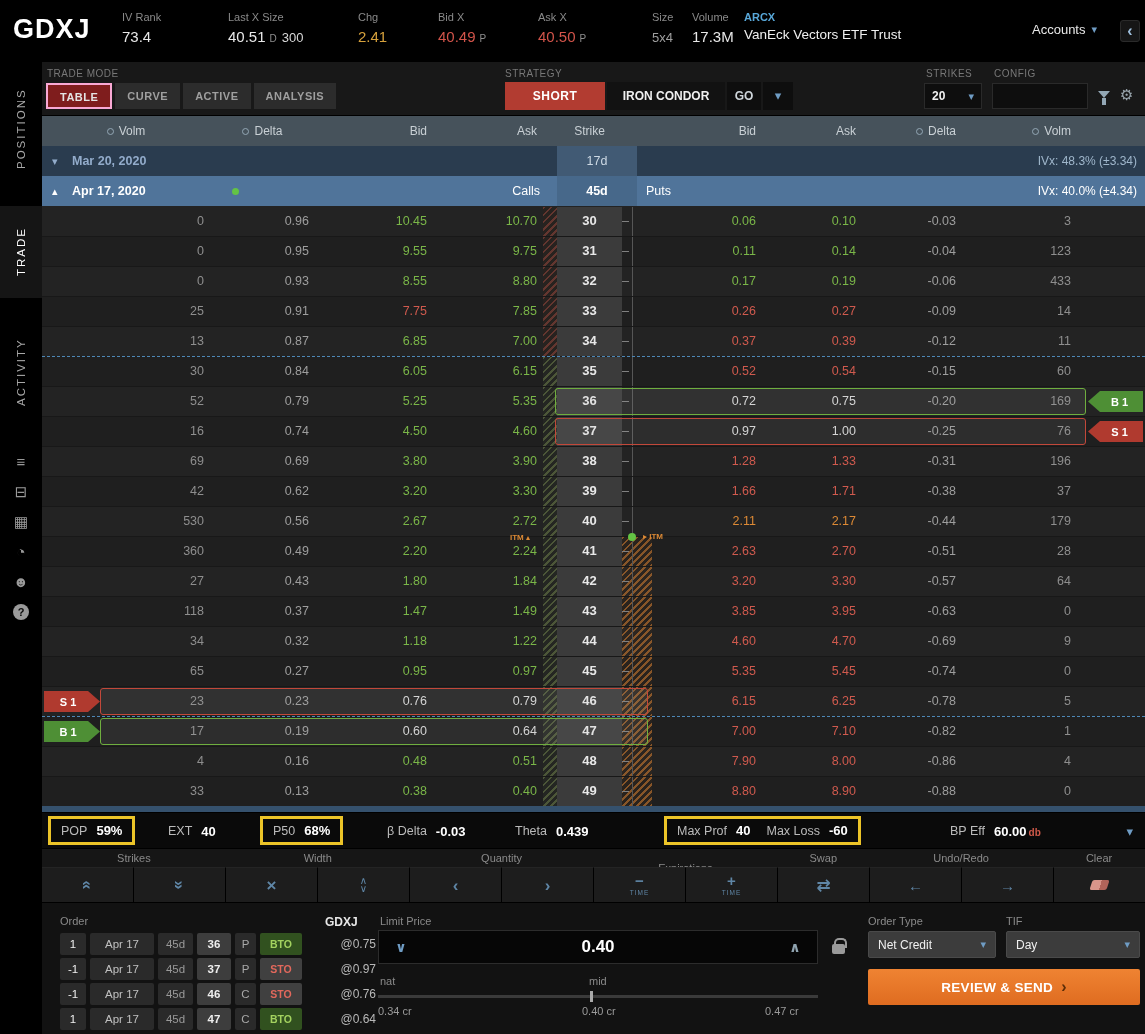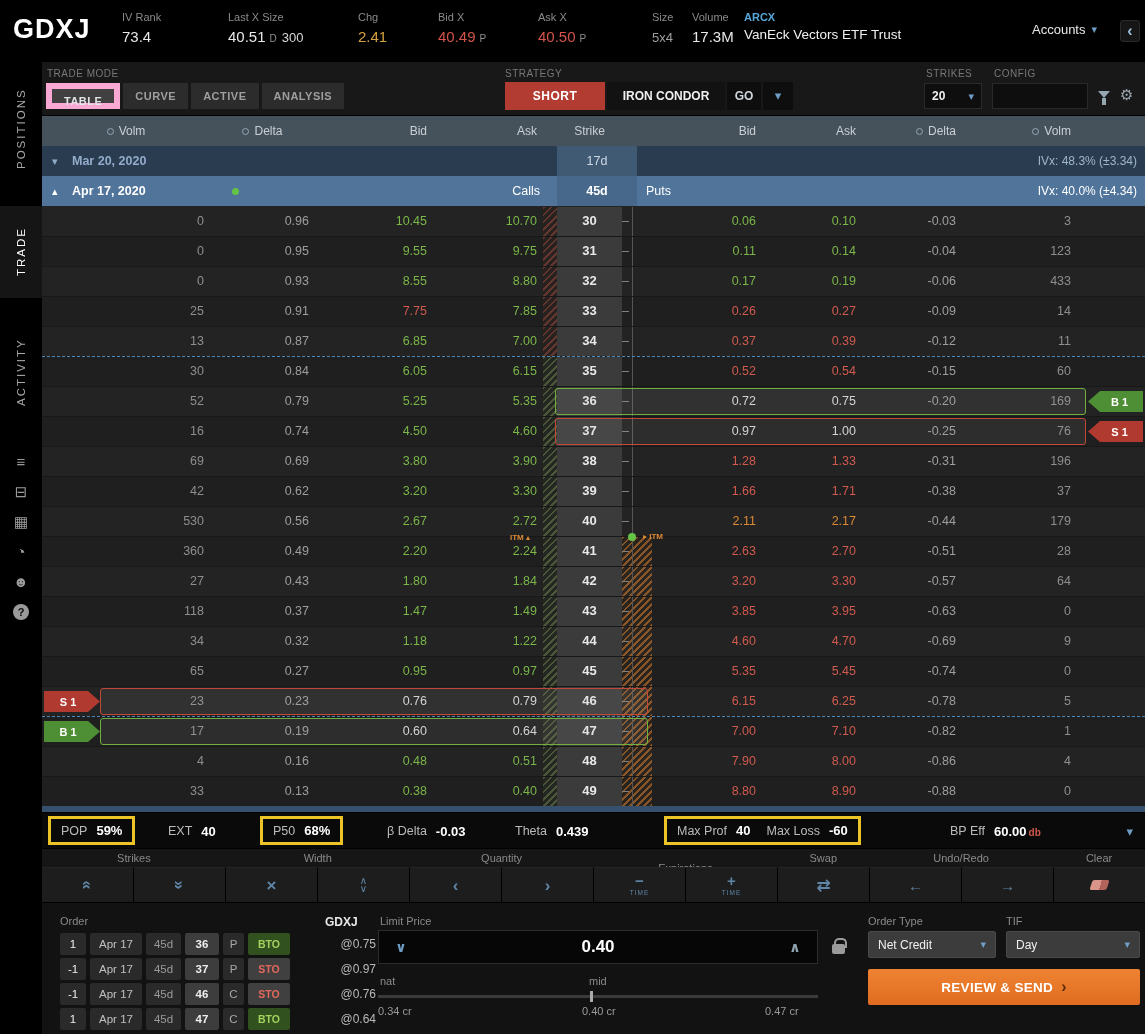--- a/index.html
+++ b/index.html
@@ -38,21 +38,21 @@
 .side-icon.help{background:#9a9a9a;color:#0a0a0a;border-radius:50%;width:16px;height:16px;line-height:16px;font-size:11px;font-weight:bold}
 
 .main{width:1103px;background:#1c1c1c;display:flex;flex-direction:column;overflow:hidden}
 
 
 .trade-bar{position:relative;height:54px;background:#181818;border-bottom:1px solid #000;flex:none}
 .sec-label{position:absolute;top:6px;font-size:10px;color:#787878;letter-spacing:.5px}
 .tm-l{left:5px}
 .tm-tabs{position:absolute;left:4px;top:21px;display:flex;gap:3px}
 .tm-tab{height:26px;line-height:26px;padding:0 12px;background:#2c2c2c;color:#9f9f9f;font-size:11px;font-weight:bold;letter-spacing:.5px;cursor:pointer}
-.tm-tab.active{background:#404040;color:#e4e4e4;border:6px solid #f9a8d4;line-height:24px}
+.tm-tab.active{background:#7f1d1d;color:#e4e4e4;border:2px solid #f9a8d4;line-height:24px}
 .strat-l{left:463px}
 .strat-ctl{position:absolute;left:463px;top:20px;display:flex;gap:2px}
 .btn-short{width:100px;height:28px;line-height:28px;text-align:center;background:#b23c31;color:#fff;font-weight:bold;font-size:12px;letter-spacing:.5px;cursor:pointer}
 .btn-strategy{width:118px;height:28px;line-height:28px;text-align:center;background:#121212;color:#f0f0f0;font-weight:bold;font-size:12px;cursor:pointer}
 .btn-go{width:34px;height:28px;line-height:28px;text-align:center;background:#0e0e0e;color:#cfd6db;font-weight:bold;font-size:12px;cursor:pointer}
 .btn-chev{width:30px;height:28px;text-align:center;background:#0e0e0e;cursor:pointer}
 .btn-chev span{font-size:13px;line-height:28px;color:#6f9cc4}
 .strikes-l{left:884px}
 .strikes-dd{position:absolute;left:882px;top:21px;width:58px;height:26px;background:#0e0e0e;border:1px solid #2a2a2a;display:flex;align-items:center;justify-content:space-between;padding:0 7px;font-size:12px;font-weight:bold;color:#f0f0f0;cursor:pointer}
 .config-l{left:952px}
@@ -149,21 +149,21 @@
 .sub{font-size:6.5px;letter-spacing:1px;margin-top:2px;color:#5f86a6}
 .eraser{width:17px;height:10px;background:linear-gradient(90deg,#d9958a 55%,#b2645a 55%);transform:skewX(-18deg);border-radius:2px;display:block}
 
 
 .order{position:relative;height:132px;background:#121212;border-top:1px solid #000;flex:none}
 .o-label{position:absolute;left:18px;top:12px;font-size:11px;color:#8a8a8a}
 .legs{position:absolute;left:18px;top:30px}
 .leg{display:flex;gap:4px;margin-bottom:3px;position:relative;height:22px}
 .chip{height:22px;line-height:22px;text-align:center;font-size:11.5px;background:#2a2a2a;color:#c0c0c0;border-radius:2px;cursor:pointer}
 .chip.qty{width:26px;color:#eee}
-.chip.date{width:52px}
+.chip.date{width:64px}
 .chip.dte2{width:35px;color:#9a9a9a}
 .chip.strike{width:34px;background:#3d3d3d;color:#eee;font-weight:bold}
 .chip.type{width:21px;color:#a8a8a8}
 .chip.action{width:42px;font-weight:bold;font-size:10.5px}
 .action.bto{background:#31511f;color:#a3d25f}
 .action.sto{background:#404040;color:#e2685c}
 .leg-price{position:absolute;left:252px;width:64px;text-align:right;font-size:12px;color:#b8b8b8;line-height:22px}
 .o-symbol{position:absolute;left:283px;top:12px;font-size:12px;font-weight:bold;color:#e8e8e8}
 .lp-label{position:absolute;left:338px;top:12px;font-size:11px;color:#8a8a8a}
 .lp-box{position:absolute;left:336px;top:27px;width:440px;height:34px;background:#060606;border:1px solid #2c2c2c;display:flex;align-items:center}

